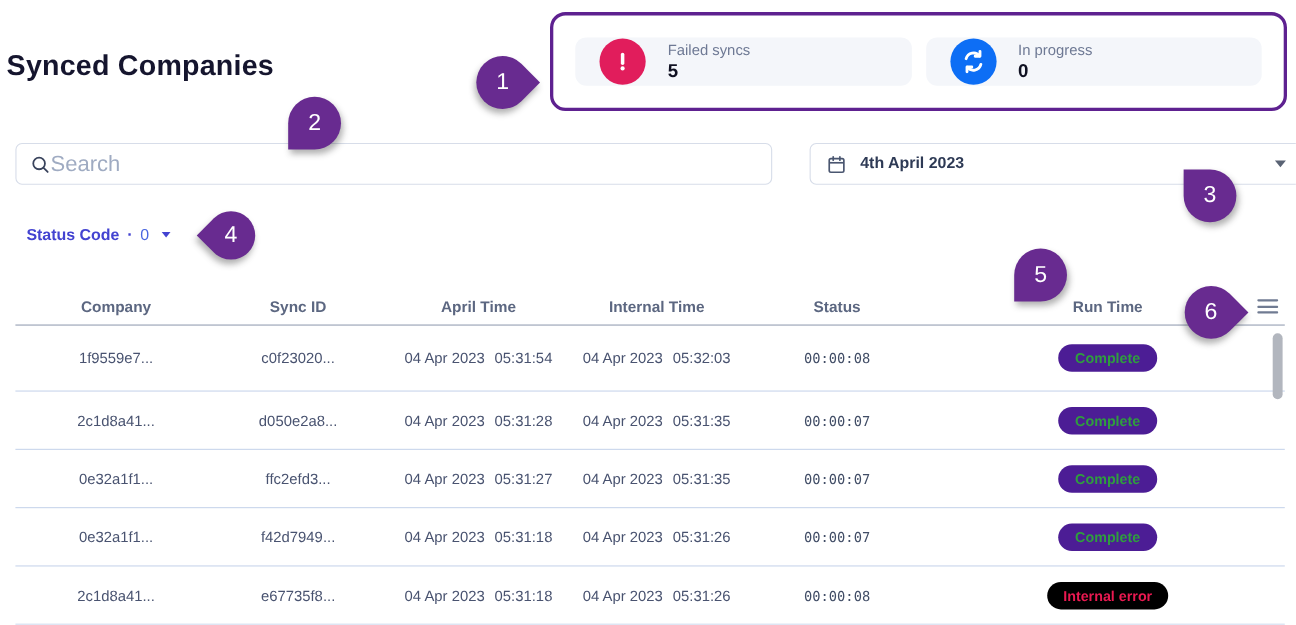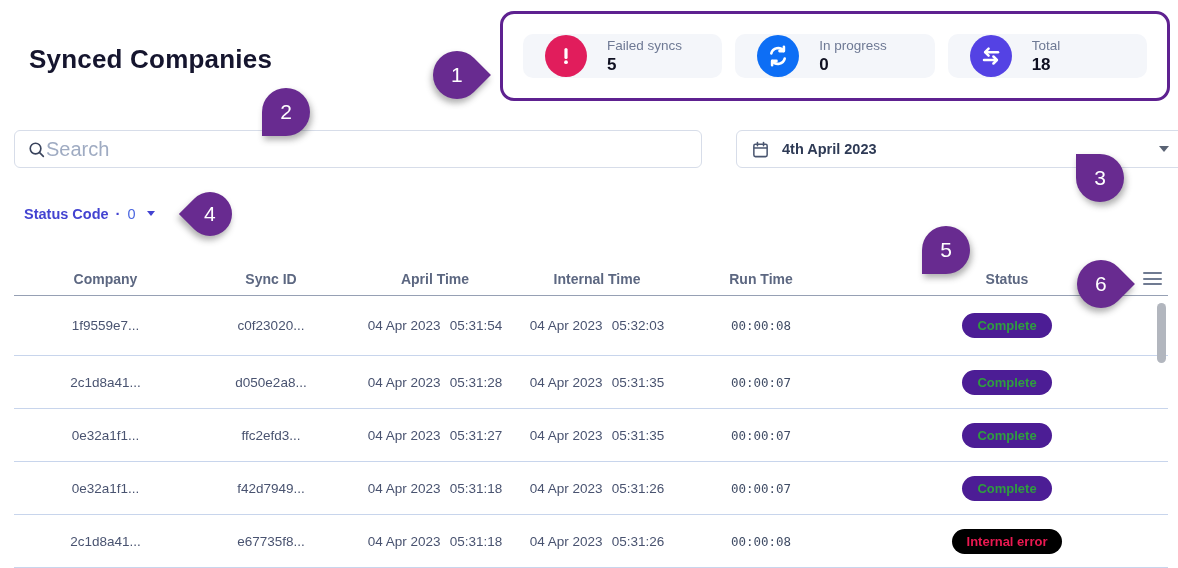--- a/index.html
+++ b/index.html
@@ -1,20 +1,20 @@
 <!DOCTYPE html>
 <html><head>
 <meta charset="utf-8">
 <style>
   * { margin:0; padding:0; box-sizing:border-box; }
   html,body { width:1178px; height:568px; background:#ffffff; overflow:hidden;
               font-family:"Liberation Sans", sans-serif; position:relative; }
 
   
-  .page-title { position:absolute; left:29px; top:44px; font-size:26px; font-weight:800;
+  .page-title { position:absolute; left:6px; top:44px; font-size:26px; font-weight:800;
                 color:#15152e; letter-spacing:.2px; }
 
   
   .stats-box { position:absolute; left:500px; top:11px; width:670px; height:90px;
                border:3px solid #5e2190; border-radius:14px; display:flex; gap:13px;
                padding:20px; background:#fff; }
   .stat-card { flex:1; background:#f4f6fa; border-radius:10px; display:flex;
                align-items:center; padding-left:22px; }
   .stat-icon { width:42px; height:42px; border-radius:50%; display:flex;
                align-items:center; justify-content:center; flex:0 0 42px; }
@@ -110,34 +110,20 @@
         <path d="M17.9 2.7v4.4h-4.4"></path>
         <path d="M6.4 17.1A7 7 0 0 0 18.7 14.6"></path>
         <path d="M6.1 21.3v-4.4h4.4"></path>
       </svg>
     </div>
     <div class="stat-text">
       <div class="stat-label">In progress</div>
       <div class="stat-value">0</div>
     </div>
   </div>
-  <div class="stat-card">
-    <div class="stat-icon" style="background:#5442e4">
-      <svg width="24" height="24" viewBox="0 0 24 24" fill="none" stroke="#fff" stroke-width="2.5" stroke-linecap="round" stroke-linejoin="round">
-        <path d="M19 8.2H6.5"></path>
-          <path d="M9.6 4.7L6.1 8.2l3.5 3.5"></path>
-        <path d="M5 16h12.5"></path>
-          <path d="M14.4 12.5l3.5 3.5-3.5 3.5"></path>
-      </svg>
-    </div>
-    <div class="stat-text">
-      <div class="stat-label">Total</div>
-      <div class="stat-value">18</div>
-    </div>
-  </div>
 </div>
 
 <div class="search-bar">
   <svg width="19" height="19" viewBox="0 0 20 20" fill="none">
     <circle cx="9" cy="9" r="5.6" stroke="#39435c" stroke-width="1.7"></circle>
     <line x1="13.3" y1="13.3" x2="17.2" y2="17.2" stroke="#39435c" stroke-width="1.7" stroke-linecap="round"></line>
   </svg>
   <input class="search-input" placeholder="Search" style="">
 </div>
 
@@ -158,22 +144,22 @@
   <span class="filter-count">0</span>
   <span class="filter-caret"></span>
 </div>
 
 <div class="table">
   <div class="thead grid-cols">
     <div class="th">Company</div>
     <div class="th">Sync ID</div>
     <div class="th">April Time</div>
     <div class="th">Internal Time</div>
+    <div class="th">Status</div>
     <div class="th">Run Time</div>
-    <div class="th">Status</div>
   </div>
   <div id="tbody">
       <div class="trow grid-cols">
         <div class="cell">1f9559e7...</div>
         <div class="cell">c0f23020...</div>
         <div class="cell"><span class="d">04 Apr 2023</span><span class="t">05:31:54</span></div>
         <div class="cell"><span class="d">04 Apr 2023</span><span class="t">05:32:03</span></div>
         <div class="cell mono">00:00:08</div>
         <div class="cell"><span class="badge success">Complete</span></div>
       </div>

